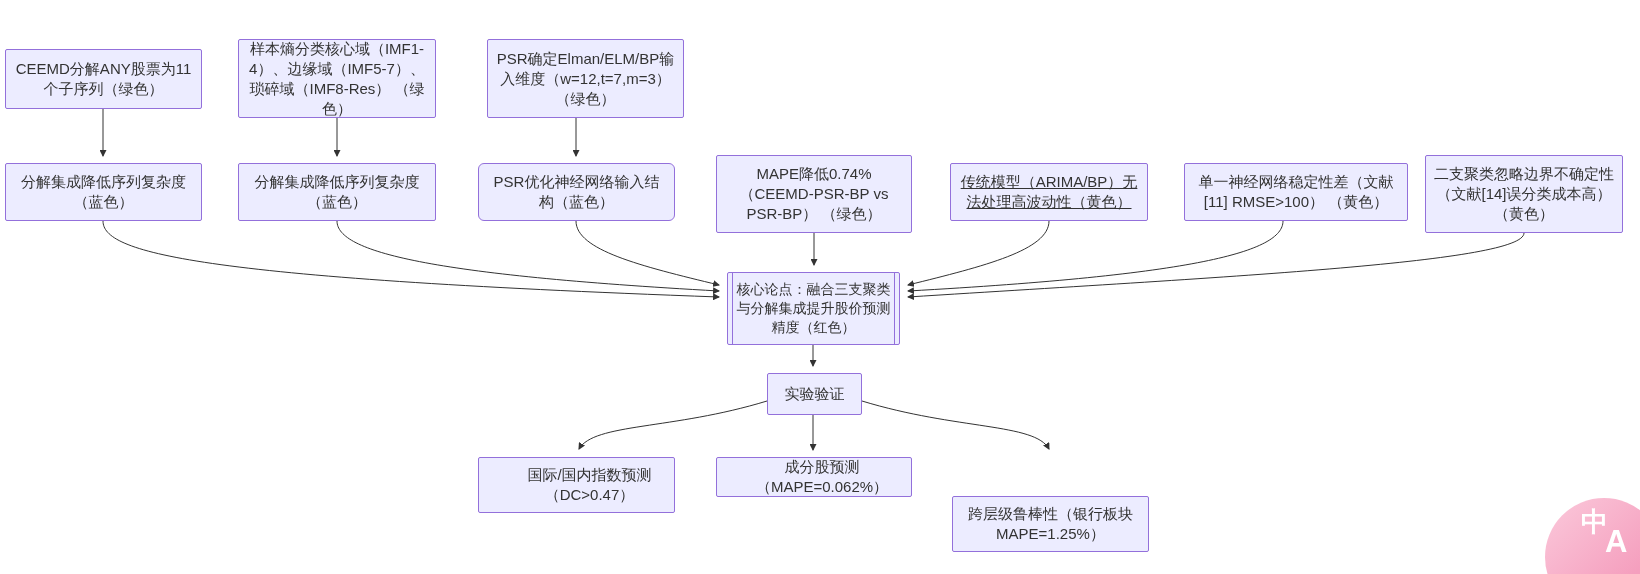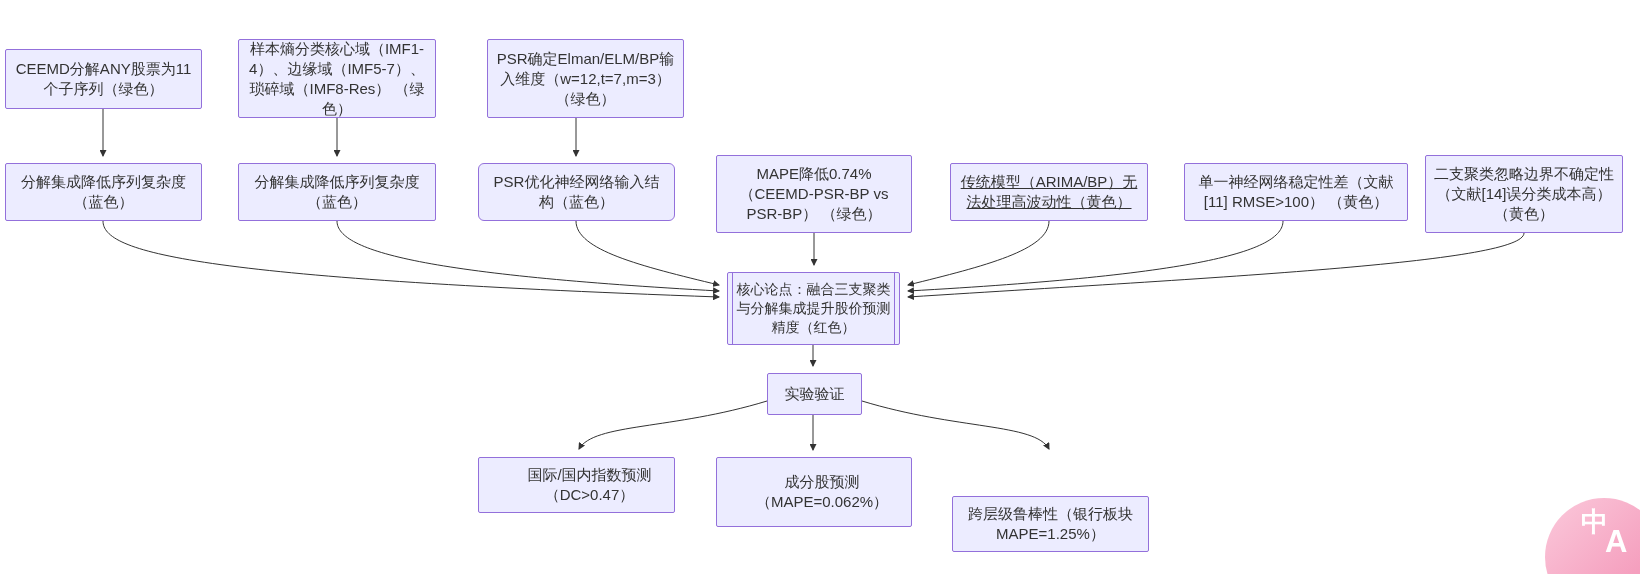--- a/index.html
+++ b/index.html
@@ -89,21 +89,21 @@
   <div class="node" style="left:716px;top:155px;width:196px;height:78px;">MAPE降低0.74%（CEEMD-PSR-BP vs PSR-BP） （绿色）</div>
   <div class="node" style="left:950px;top:163px;width:198px;height:58px;text-decoration:underline;">传统模型（ARIMA/BP）无法处理高波动性（黄色）</div>
   <div class="node" style="left:1184px;top:163px;width:224px;height:58px;">单一神经网络稳定性差（文献[11] RMSE&gt;100） （黄色）</div>
   <div class="node" style="left:1425px;top:155px;width:198px;height:78px;">二支聚类忽略边界不确定性 （文献[14]误分类成本高） （黄色）</div>
 
   <div class="node small core-shape" style="left:727px;top:272px;width:173px;height:73px;">核心论点：融合三支聚类与分解集成提升股价预测精度（红色）</div>
 
   <div class="node" style="left:767px;top:373px;width:95px;height:42px;">实验验证</div>
 
   <div class="node" style="left:478px;top:457px;width:197px;height:56px;padding-left:34px;">国际/国内指数预测（DC&gt;0.47）</div>
-  <div class="node" style="left:716px;top:457px;width:196px;height:70px;padding-left:24px;">成分股预测（MAPE=0.062%）</div>
+  <div class="node" style="left:716px;top:457px;width:196px;height:40px;padding-left:24px;">成分股预测（MAPE=0.062%）</div>
   <div class="node" style="left:952px;top:484px;width:197px;height:56px;margin-top:12px;">跨层级鲁棒性（银行板块 MAPE=1.25%）</div>
 
   <div class="badge">
     <span class="zh">中</span>
     <span class="en">A</span>
   </div>
 
 </div>
 
 </body></html>

